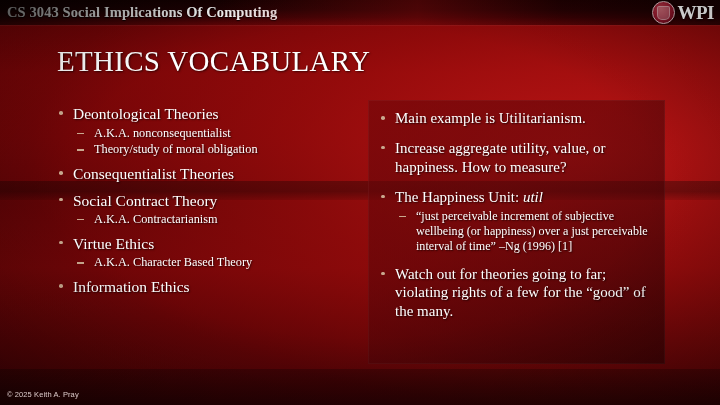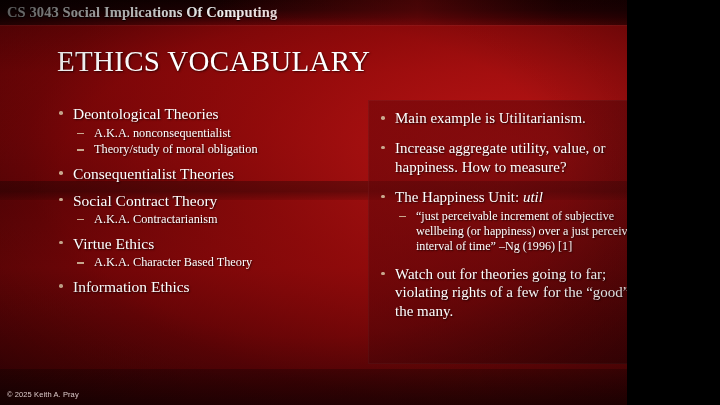--- a/index.html
+++ b/index.html
@@ -5,21 +5,21 @@
   html, body {
     margin: 0;
     padding: 0;
     background: #000;
   }
   body {
     font-family: "Liberation Serif", "DejaVu Serif", serif;
   }
   .slide {
     position: relative;
-    width: 627px;
+    width: 720px;
     height: 405px;
     overflow: hidden;
     background:
       radial-gradient(ellipse 150% 120% at 82% 38%, rgba(190,22,22,0.95) 0%, rgba(150,12,12,0.75) 28%, rgba(96,4,6,0.55) 52%, rgba(52,2,4,0.35) 74%, rgba(24,0,2,0.25) 100%),
       linear-gradient(180deg, #6b0204 0%, #8f0608 18%, #7d0507 34%, #5e0305 50%, #7e0608 66%, #5a0305 84%, #3a0104 100%);
   }
   
   .band {
     position: absolute;
     left: 0;

